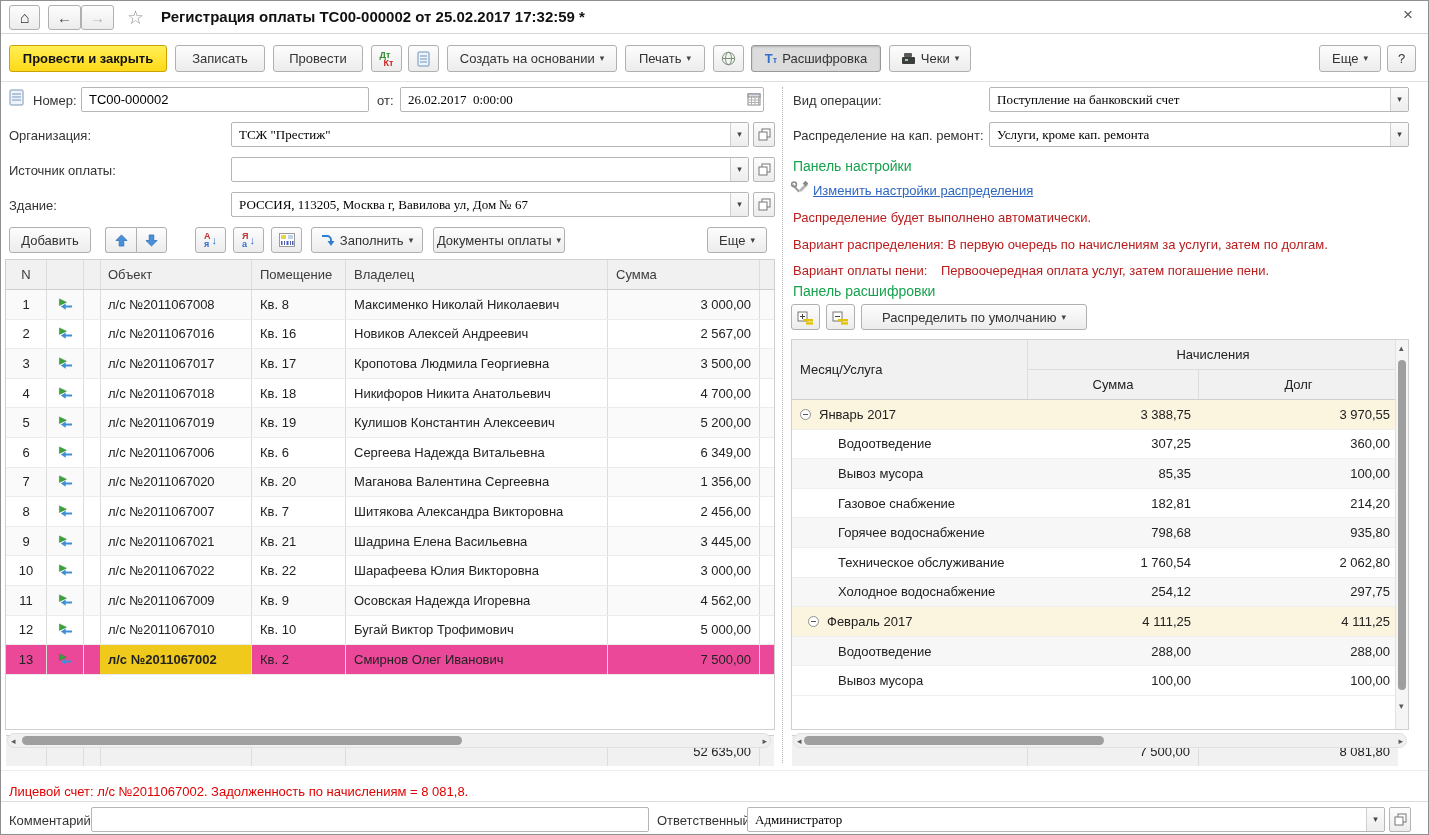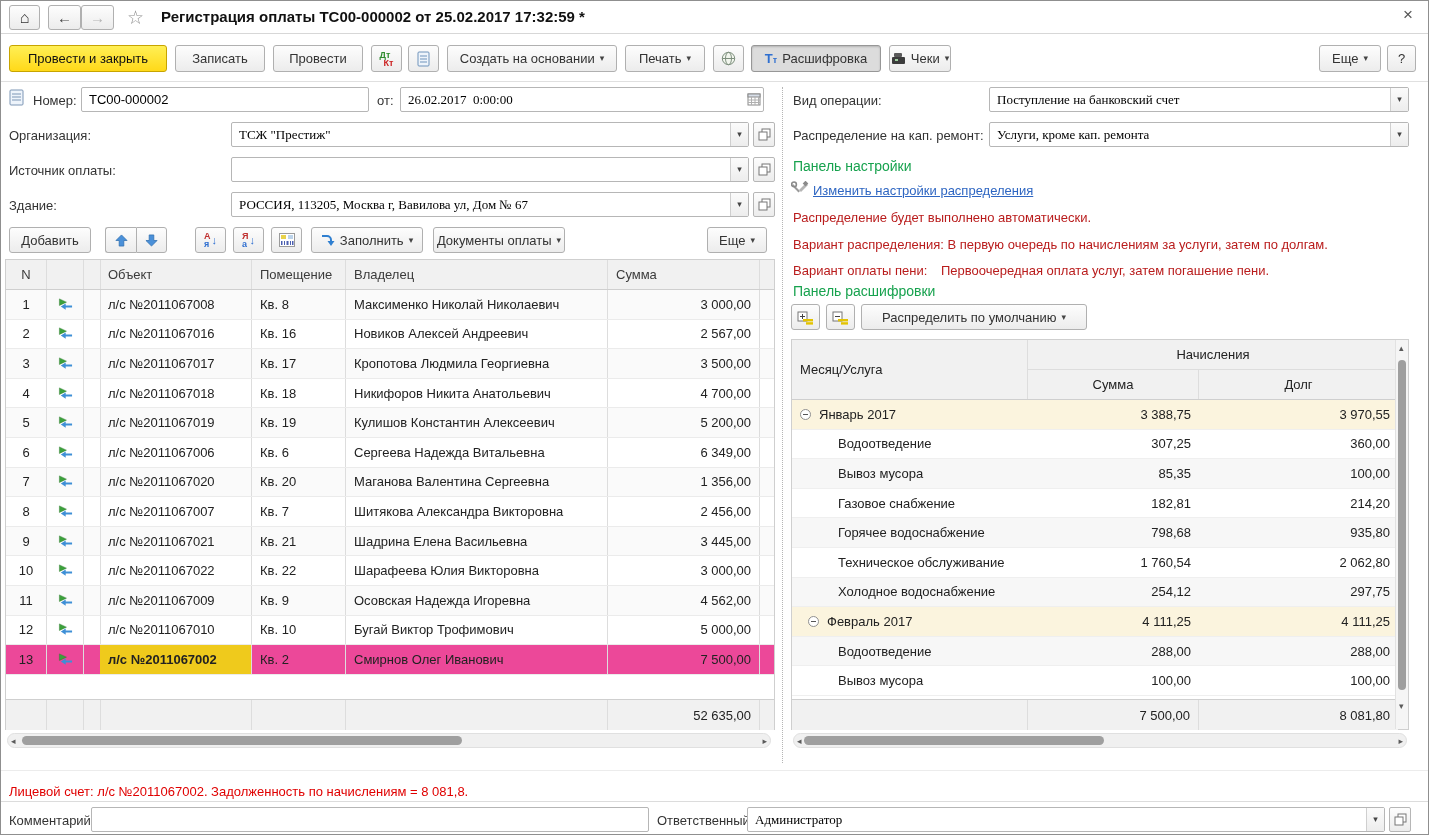--- a/index.html
+++ b/index.html
@@ -1,21 +1,21 @@
 <!DOCTYPE html>
 <html><head>
 <meta charset="utf-8">
 <style>
 *{margin:0;padding:0;box-sizing:border-box;font-family:"Liberation Sans","DejaVu Sans",sans-serif;}
 html,body{background:#9a9a9a;}
 #win{position:relative;width:1429px;height:835px;background:#fff;border:1px solid #8f8f8f;overflow:hidden;font-size:13px;color:#222;}
 .abs{position:absolute;}
 .lbl{color:#333;white-space:nowrap;}
 .btn{display:inline-flex;align-items:center;justify-content:center;gap:5px;height:27px;padding:0 10px;background:linear-gradient(#fdfdfd,#ececec);border:1px solid #b0b0b0;border-radius:3px;font-size:13px;color:#333;cursor:default;white-space:nowrap;}
-.btn.yellow{background:linear-gradient(#ffef55,#ffd919);border-color:#c7a400;font-weight:400;color:#111;}
+.btn.yellow{background:linear-gradient(#ffef55,#ffd919);border-color:#c7a400;font-weight:700;color:#111;}
 .btn.pressed{background:#dcdcdc;border-color:#979797;box-shadow:inset 0 1px 2px rgba(0,0,0,.18);}
 .btn.ic{padding:0 5px;}
 .caret{font-size:9px;color:#444;line-height:1;}
 .tbtn{display:inline-flex;align-items:center;justify-content:center;height:26px;background:linear-gradient(#fdfdfd,#ececec);border:1px solid #b0b0b0;border-radius:3px;font-size:13px;color:#333;padding:0 10px;gap:5px;white-space:nowrap;}
 .tbtn.ic{padding:0 4px;}
 .grp-l{border-radius:3px 0 0 3px;border-right:none;}
 .grp-r{border-radius:0 3px 3px 0;}
 .combo{position:absolute;display:flex;align-items:stretch;border:1px solid #b6b6b6;border-radius:2px;background:#fff;height:25px;}
 .combo input{flex:1;border:none;outline:none;font-size:13px;color:#000;padding:0 7px;background:transparent;min-width:0;font-family:Liberation Serif, serif;}
 .combo .dd{width:18px;display:flex;align-items:center;justify-content:center;border-left:1px solid #cfcfcf;background:linear-gradient(#fbfbfb,#ededed);}
@@ -33,21 +33,21 @@
 .vline{border-right:1px solid #ddd;}
 .ltr{height:29.6px;border-bottom:1px solid #ebebeb;}
 .ltr.alt{background:#fafafa;}
 .ltr.sel{background:#ec4899;}
 .ltr.sel .co{background:#EFCA1C;font-weight:700;}
 .rtr{height:29.6px;border-bottom:1px solid #efefef;}
 .rtr.alt{background:#f7f7f7;}
 .rtr.grp{background:#FBF4DE;}
 .num{justify-content:flex-end;}
 .ctr{justify-content:center;}
-.tfoot{background:#f1f1f1;border-top:1px solid #cfcfcf;height:31px;}
+.tfoot{background:#f1f1f1;border-top:1px solid #cfcfcf;height:31px;margin-top:36px;}
 .minus-circle{position:relative;display:inline-block;width:11px;height:11px;border:1px solid #909090;border-radius:50%;margin-right:8px;flex:none;background:#fff;}
 .minus-circle::after{content:"";position:absolute;left:2px;right:2px;top:4px;height:1px;background:#555;}
 .scroll-h{position:absolute;height:15px;background:#f0f0f0;border:1px solid #e0e0e0;border-radius:8px;}
 .scroll-h .thumb{position:absolute;top:2px;height:9px;background:#9f9f9f;border-radius:5px;}
 .scroll-v{position:absolute;width:13px;background:#f5f5f5;border-left:1px solid #e2e2e2;}
 .scroll-v .thumb{position:absolute;left:2px;width:8px;background:#9f9f9f;border-radius:5px;}
 .sarr{position:absolute;color:#5a5a5a;font-size:9px;line-height:1;}
 .splitter{position:absolute;border-left:1px dotted #b5b5b5;width:0;}
 .ttl-btn{position:absolute;display:flex;align-items:center;justify-content:center;background:linear-gradient(#fdfdfd,#ececec);border:1px solid #b0b0b0;border-radius:3px;color:#333;}
 svg{display:block;}
@@ -112,21 +112,21 @@
             <circle cx="7.5" cy="7.5" r="6.2" fill="#f2f6ee" stroke="#7d8f7d"></circle>
             <ellipse cx="7.5" cy="7.5" rx="3" ry="6.2" fill="none" stroke="#7d8f7d"></ellipse>
             <line x1="1.3" y1="7.5" x2="13.7" y2="7.5" stroke="#7d8f7d"></line>
           </svg>
         </span>
     </div>
     <div class="btn pressed abs" style="left:750px;top:11px;width:130px;">
       <span style="color:#2f6fd0;font-weight:700;"><span style="font-size:13px;">Т</span><span style="font-size:9px;">т</span></span>
       <span>Расшифровка</span>
     </div>
-    <div class="btn abs" style="left:888px;top:11px;width:62px;">
+    <div class="btn abs" style="left:888px;top:11px;width:82px;">
       <span>
           <svg width="15" height="13" viewBox="0 0 15 13">
             <rect x="1" y="5" width="13" height="7" rx="1" fill="#3c3c3c"></rect>
             <rect x="3" y="1" width="8" height="4" rx="1" fill="#5a5a5a"></rect>
             <rect x="4" y="7" width="3" height="2" fill="#9fd09f"></rect>
           </svg>
         </span>
       <span>Чеки</span>
         <span class="caret">▾</span>
     </div>

